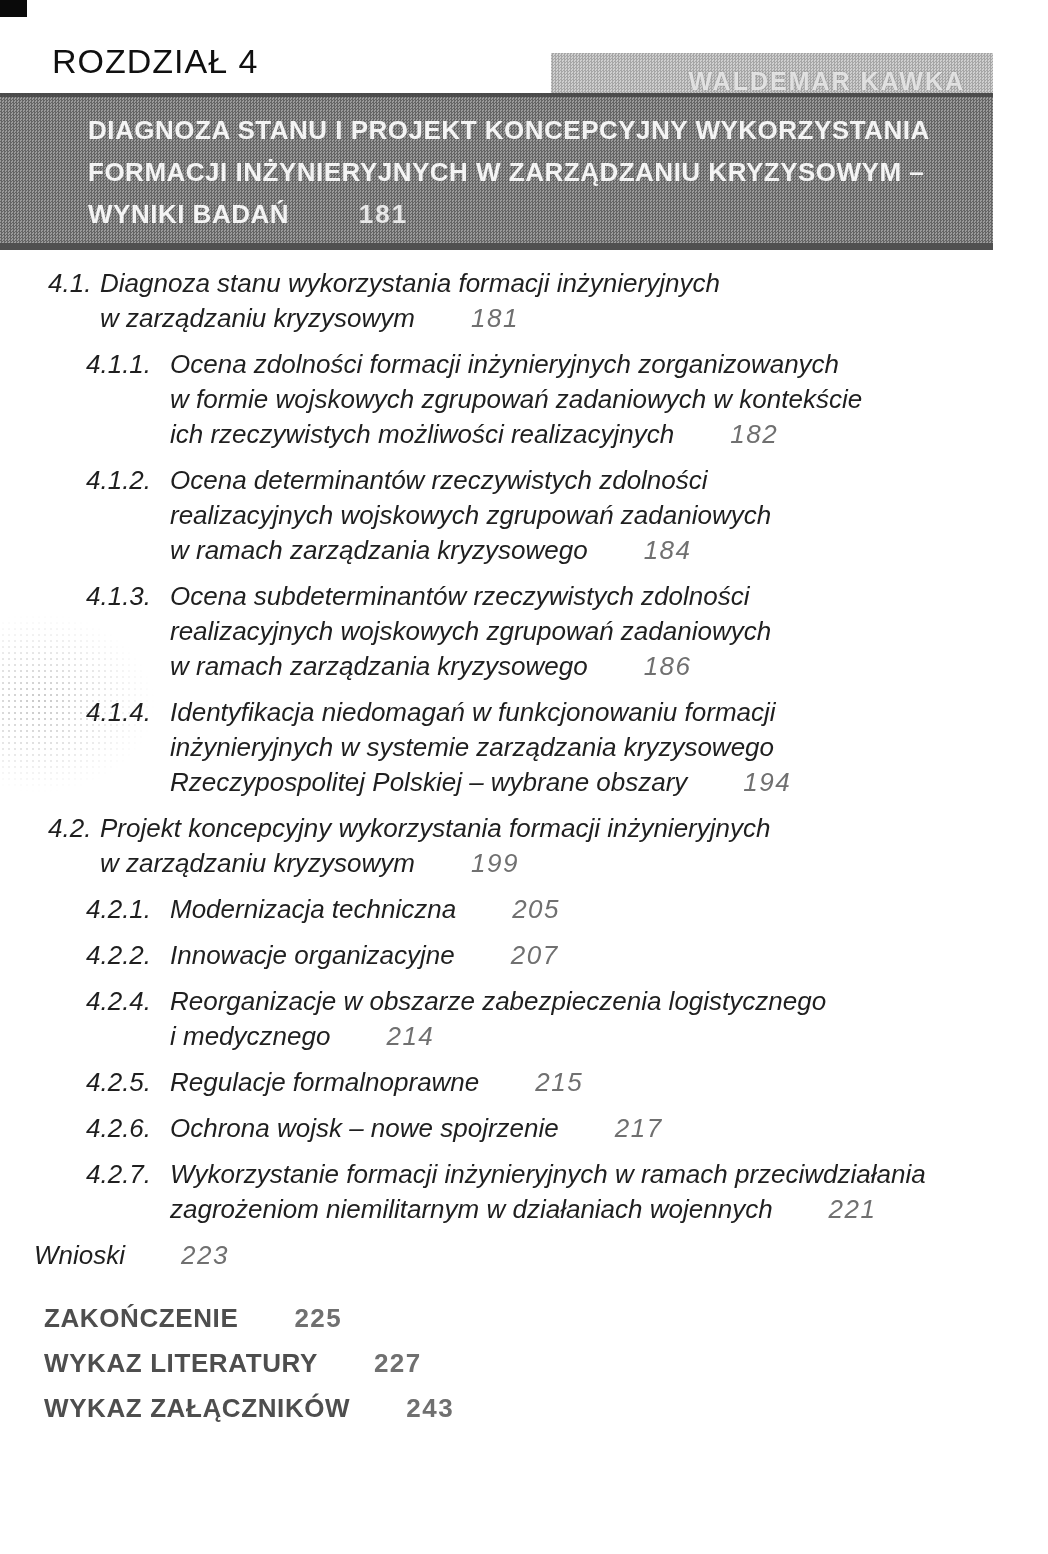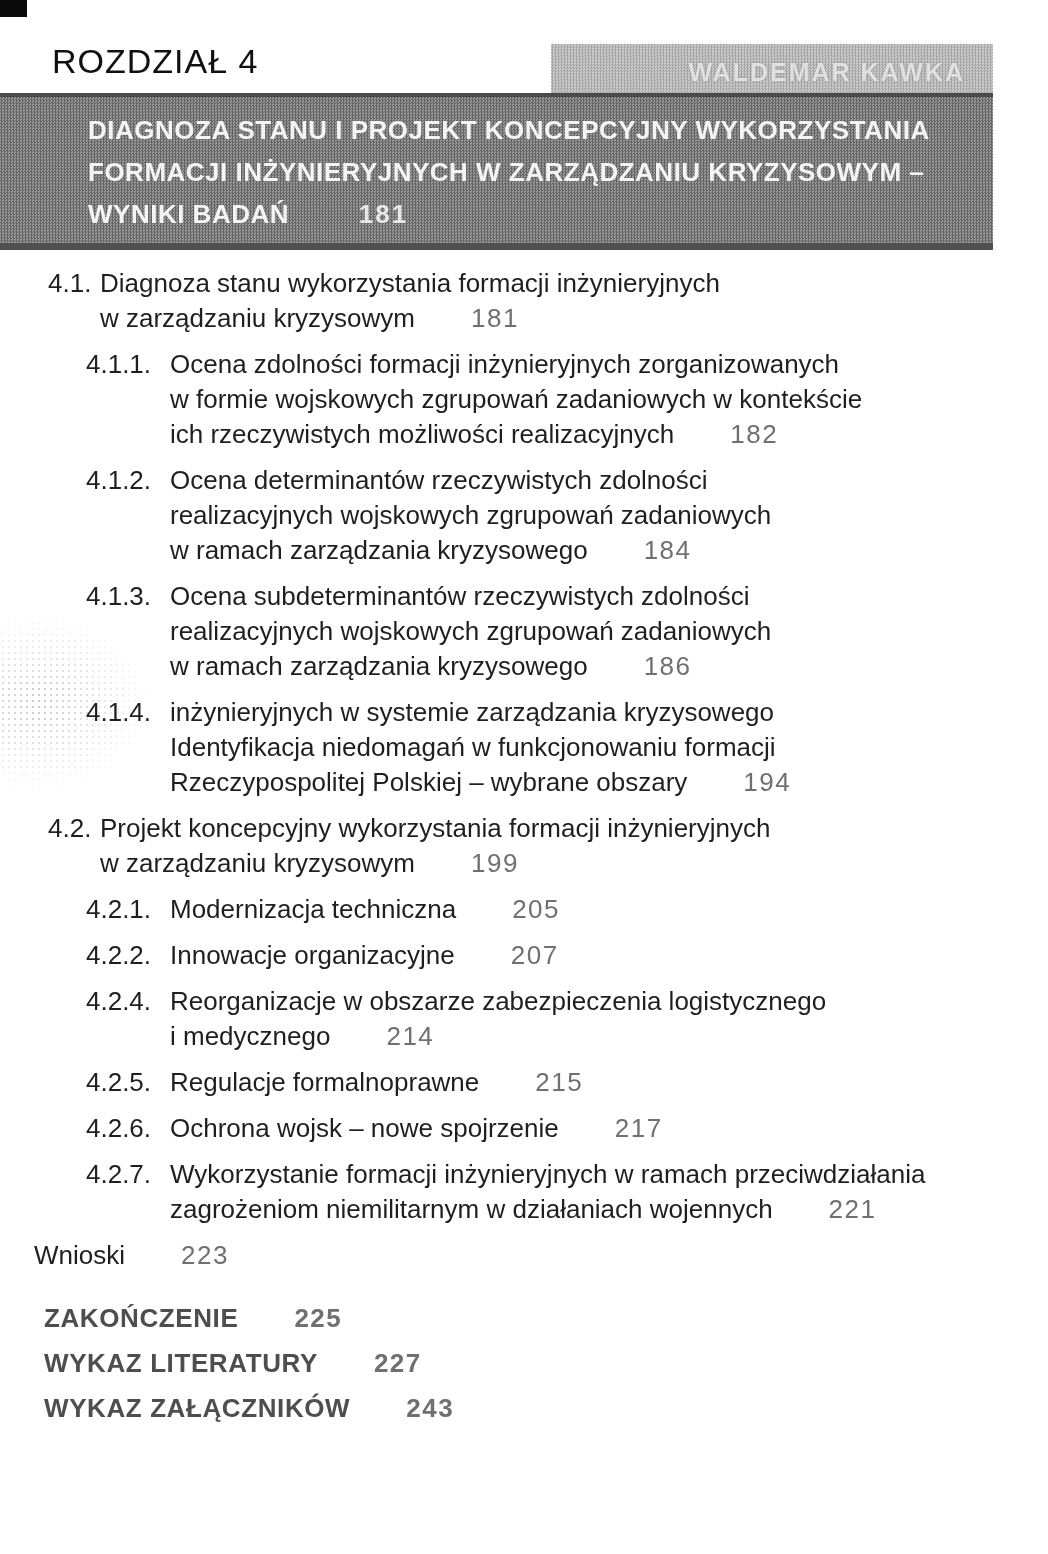--- a/index.html
+++ b/index.html
@@ -10,21 +10,21 @@
   .corner-mark { position:absolute; left:0; top:0; width:27px; height:17px; background:#0a0a0a; }
 
   .chapter-label {
     position:absolute; left:52px; top:42px;
     font-size:34px; font-weight:400; letter-spacing:1px; color:#101010;
     white-space:nowrap;
   }
 
   
   .author-block {
-    position:absolute; left:551px; top:44px; width:442px; height:57px;
+    position:absolute; left:551px; top:53px; width:442px; height:57px;
     box-sizing:border-box;
     background-color:var(--author-bg, #cfcfcf);
     background-image:conic-gradient(rgba(0,0,0,.20) 0 25%, transparent 0 50%, rgba(0,0,0,.20) 0 75%, transparent 0);
     background-size:3px 3px;
     display:flex; align-items:center; justify-content:flex-end;
     padding-right:28px;
   }
   .author-name {
     font-size:25px; font-weight:700; letter-spacing:2px;
     color:rgba(255,255,255,.72); text-shadow:0 0 2px rgba(110,110,110,.6);
@@ -54,21 +54,21 @@
     background-image:radial-gradient(rgba(40,40,40,.55) 1px, transparent 1.5px);
     background-size:6px 6px;
     -webkit-mask-image:radial-gradient(ellipse 52% 50% at 32% 50%, rgba(0,0,0,.85), transparent 72%);
             mask-image:radial-gradient(ellipse 52% 50% at 32% 50%, rgba(0,0,0,.85), transparent 72%);
     opacity:.55;
     pointer-events:none;
   }
 
   .content { position:absolute; left:0; top:266px; width:1048px; }
 
-  .toc { font-size:26px; color:var(--body-text, #1f1f1f); }
+  .toc { font-size:26px; color:var(--body-text, #1f1f1f);font-style:italic; }
   .entry { position:relative; margin-bottom:11px; }
   .tline { line-height:35px; white-space:nowrap; }
   .entry .num { position:absolute; top:0; line-height:35px; }
   .lvl1 .num { left:48px; }
   .lvl1 .tline { padding-left:100px; }
   .lvl2 .num { left:86px; }
   .lvl2 .tline { padding-left:170px; }
   .lvl0 .tline { padding-left:34px; }
   .pg { margin-left:56px; color:var(--page-number, #707070); letter-spacing:1.5px; }
 
@@ -123,22 +123,22 @@
           <div class="tline"><span>w ramach zarządzania kryzysowego</span><span class="pg">184</span></div>
         </div>
         <div class="entry lvl2">
           <span class="num">4.1.3.</span>
           <div class="tline"><span>Ocena subdeterminantów rzeczywistych zdolności</span></div>
           <div class="tline"><span>realizacyjnych wojskowych zgrupowań zadaniowych</span></div>
           <div class="tline"><span>w ramach zarządzania kryzysowego</span><span class="pg">186</span></div>
         </div>
         <div class="entry lvl2">
           <span class="num">4.1.4.</span>
+          <div class="tline"><span>Identyfikacja niedomagań w funkcjonowaniu formacji</span></div>
           <div class="tline"><span>inżynieryjnych w systemie zarządzania kryzysowego</span></div>
-          <div class="tline"><span>Identyfikacja niedomagań w funkcjonowaniu formacji</span></div>
           <div class="tline"><span>Rzeczypospolitej Polskiej – wybrane obszary</span><span class="pg">194</span></div>
         </div>
         <div class="entry lvl1">
           <span class="num">4.2.</span>
           <div class="tline"><span>Projekt koncepcyjny wykorzystania formacji inżynieryjnych</span></div>
           <div class="tline"><span>w zarządzaniu kryzysowym</span><span class="pg">199</span></div>
         </div>
         <div class="entry lvl2">
           <span class="num">4.2.1.</span>
           <div class="tline"><span>Modernizacja techniczna</span><span class="pg">205</span></div>

